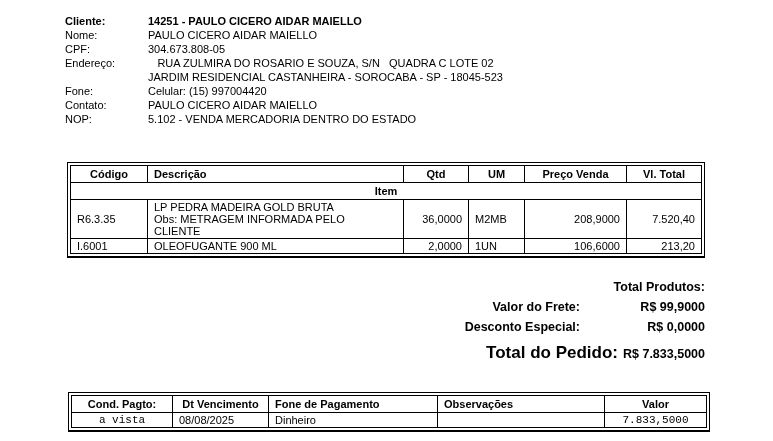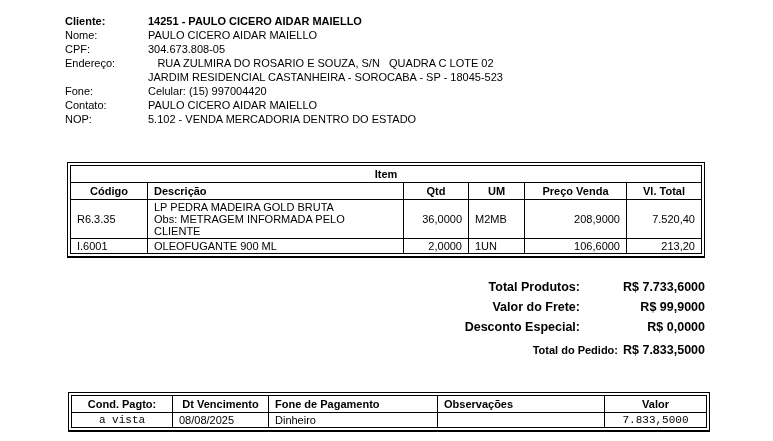--- a/index.html
+++ b/index.html
@@ -42,21 +42,21 @@
   #pay-table col.p2 { width:96px; }
   #pay-table col.p3 { width:169px; }
   #pay-table col.p4 { width:167px; }
 
   
   .totals { position:absolute; top:280px; left:360px; width:345px; }
   .trow { display:flex; justify-content:flex-end; align-items:baseline; height:20px; }
   .trow .tlbl { font-weight:bold; font-size:12.5px; white-space:nowrap; }
   .trow .tval { font-weight:bold; font-size:12.5px; width:125px; text-align:right; white-space:nowrap; }
   .trow.grand { margin-top:3px; height:22px; }
-  .trow.grand .tlbl { font-size:11px; }
+  .trow.grand .tlbl { font-size:17px; }
   .trow.grand .tval { width:auto; margin-left:5px; font-size:12.5px; }
 </style>
 </head>
 <body>
 
 <div class="customer">
   <div class="crow bold">
     <span class="lbl">Cliente:</span>
     <span class="val">14251 - PAULO CICERO AIDAR MAIELLO</span>
   </div>
@@ -92,29 +92,29 @@
     <colgroup>
       <col class="c1">
         <col class="c2">
         <col class="c3">
         <col class="c4">
         <col class="c5">
         <col class="c6">
     </colgroup>
     <thead>
       <tr>
-        <th colspan="6" class="title-cell">Item</th>
-      </tr>
-      <tr>
         <th>Código</th>
         <th class="l">Descrição</th>
         <th>Qtd</th>
         <th>UM</th>
         <th>Preço Venda</th>
         <th>Vl. Total</th>
+      </tr>
+      <tr>
+        <th colspan="6" class="title-cell">Item</th>
       </tr>
     </thead>
     <tbody>
       <tr>
         <td class="l">R6.3.35</td>
         <td class="l desc">LP PEDRA MADEIRA GOLD BRUTA
 Obs: METRAGEM INFORMADA PELO
 CLIENTE</td>
         <td class="r">36,0000</td>
         <td class="l">M2MB</td>
@@ -129,21 +129,20 @@
         <td class="r">106,6000</td>
         <td class="r">213,20</td>
       </tr>
     </tbody>
   </table>
 </div>
 
 <div class="totals">
   <div class="trow">
     <span class="tlbl">Total Produtos:</span>
-    <span class="tval">R$ 7.733,6000</span>
   </div>
   <div class="trow">
     <span class="tlbl">Valor do Frete:</span>
     <span class="tval">R$ 99,9000</span>
   </div>
   <div class="trow">
     <span class="tlbl">Desconto Especial:</span>
     <span class="tval">R$ 0,0000</span>
   </div>
   <div class="trow grand">

